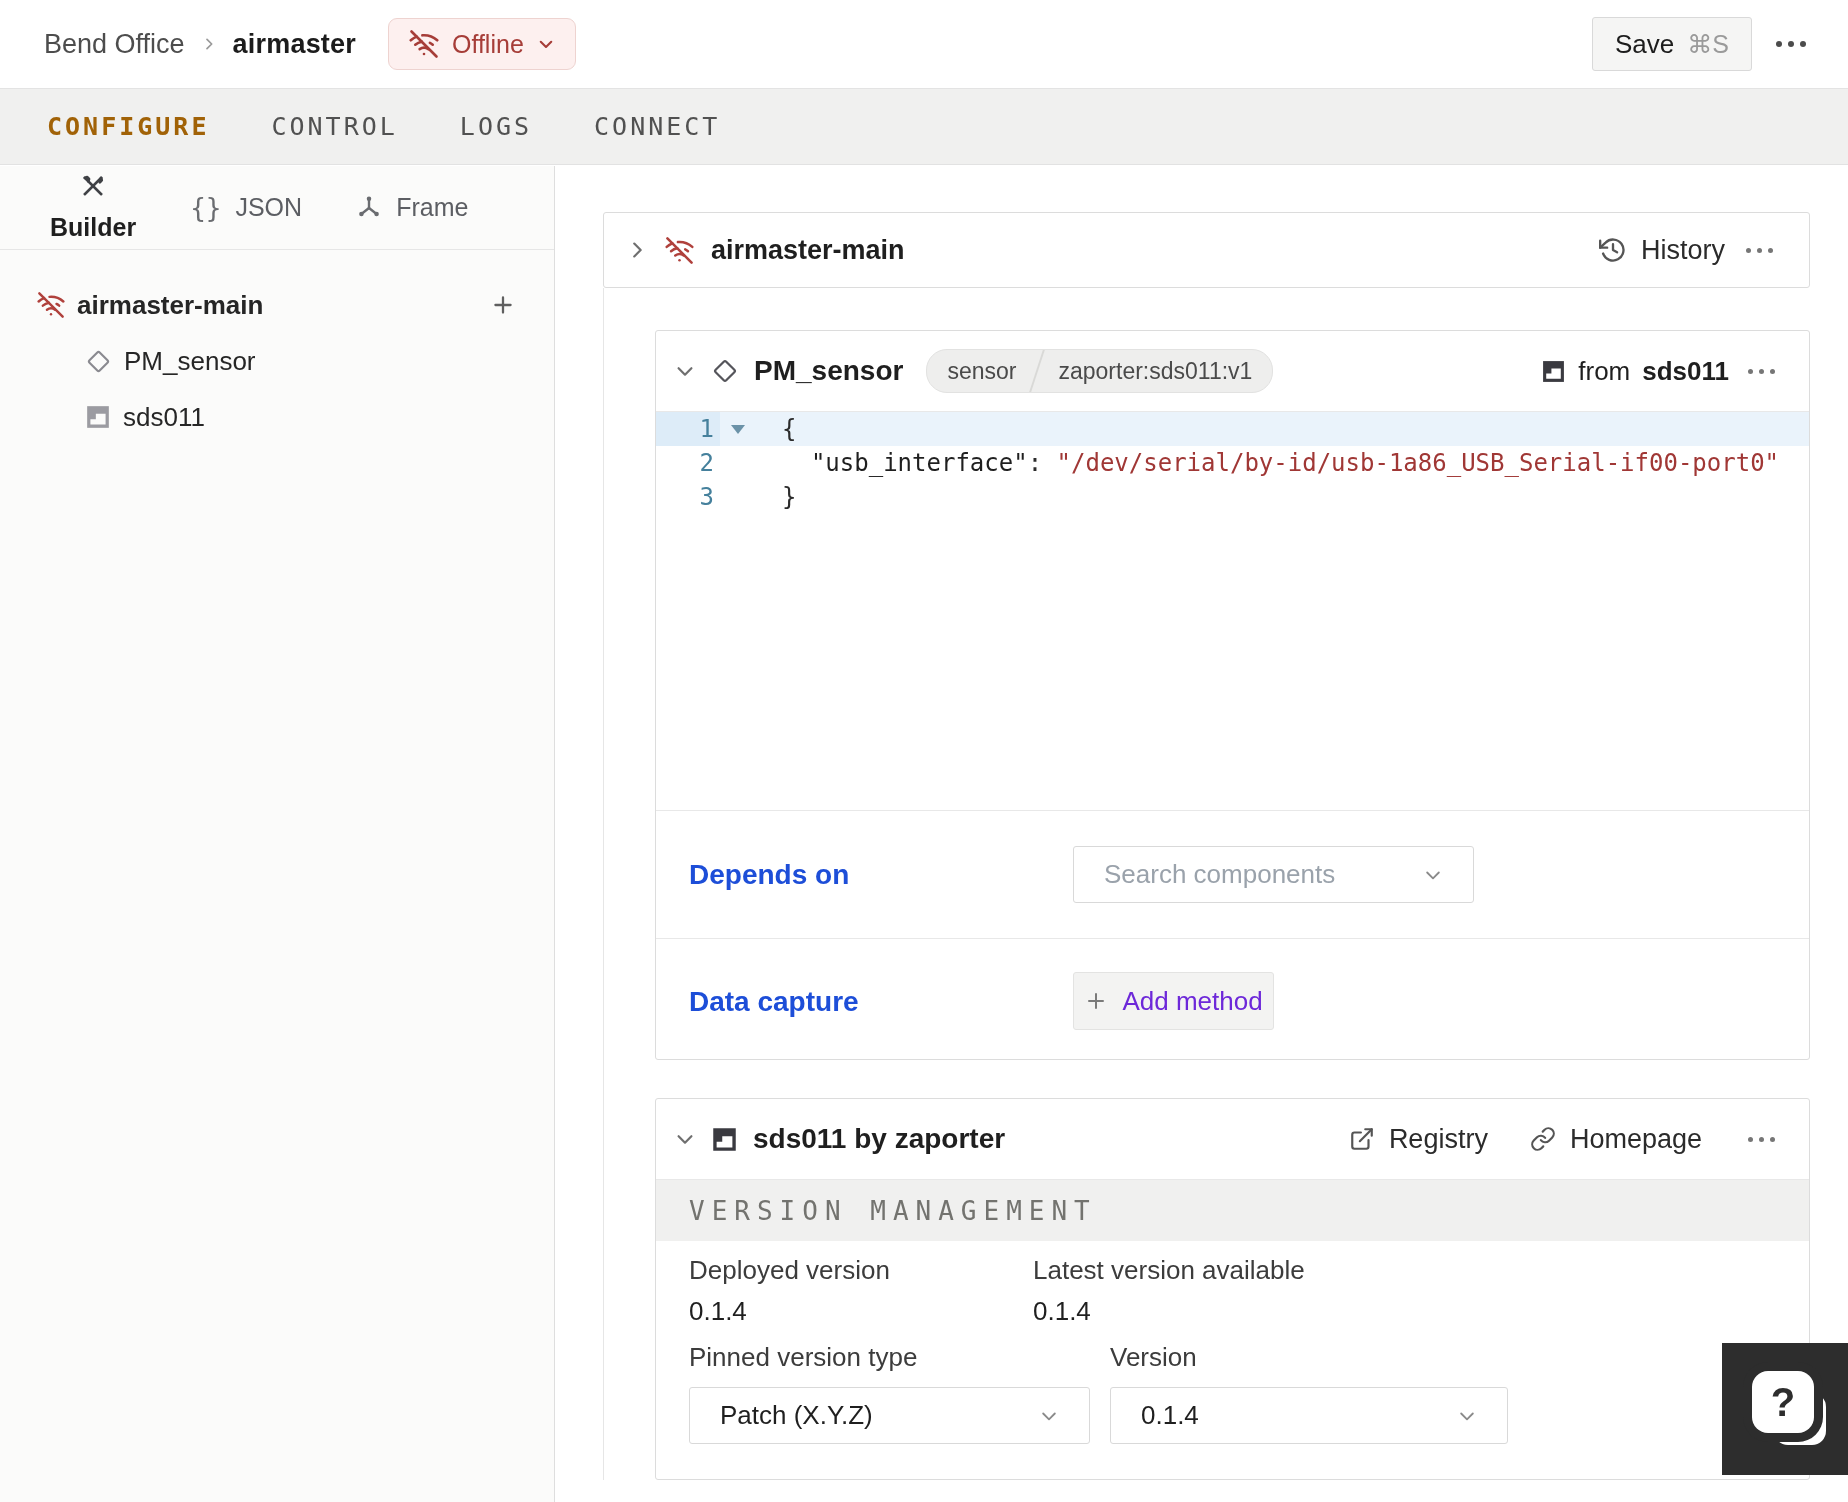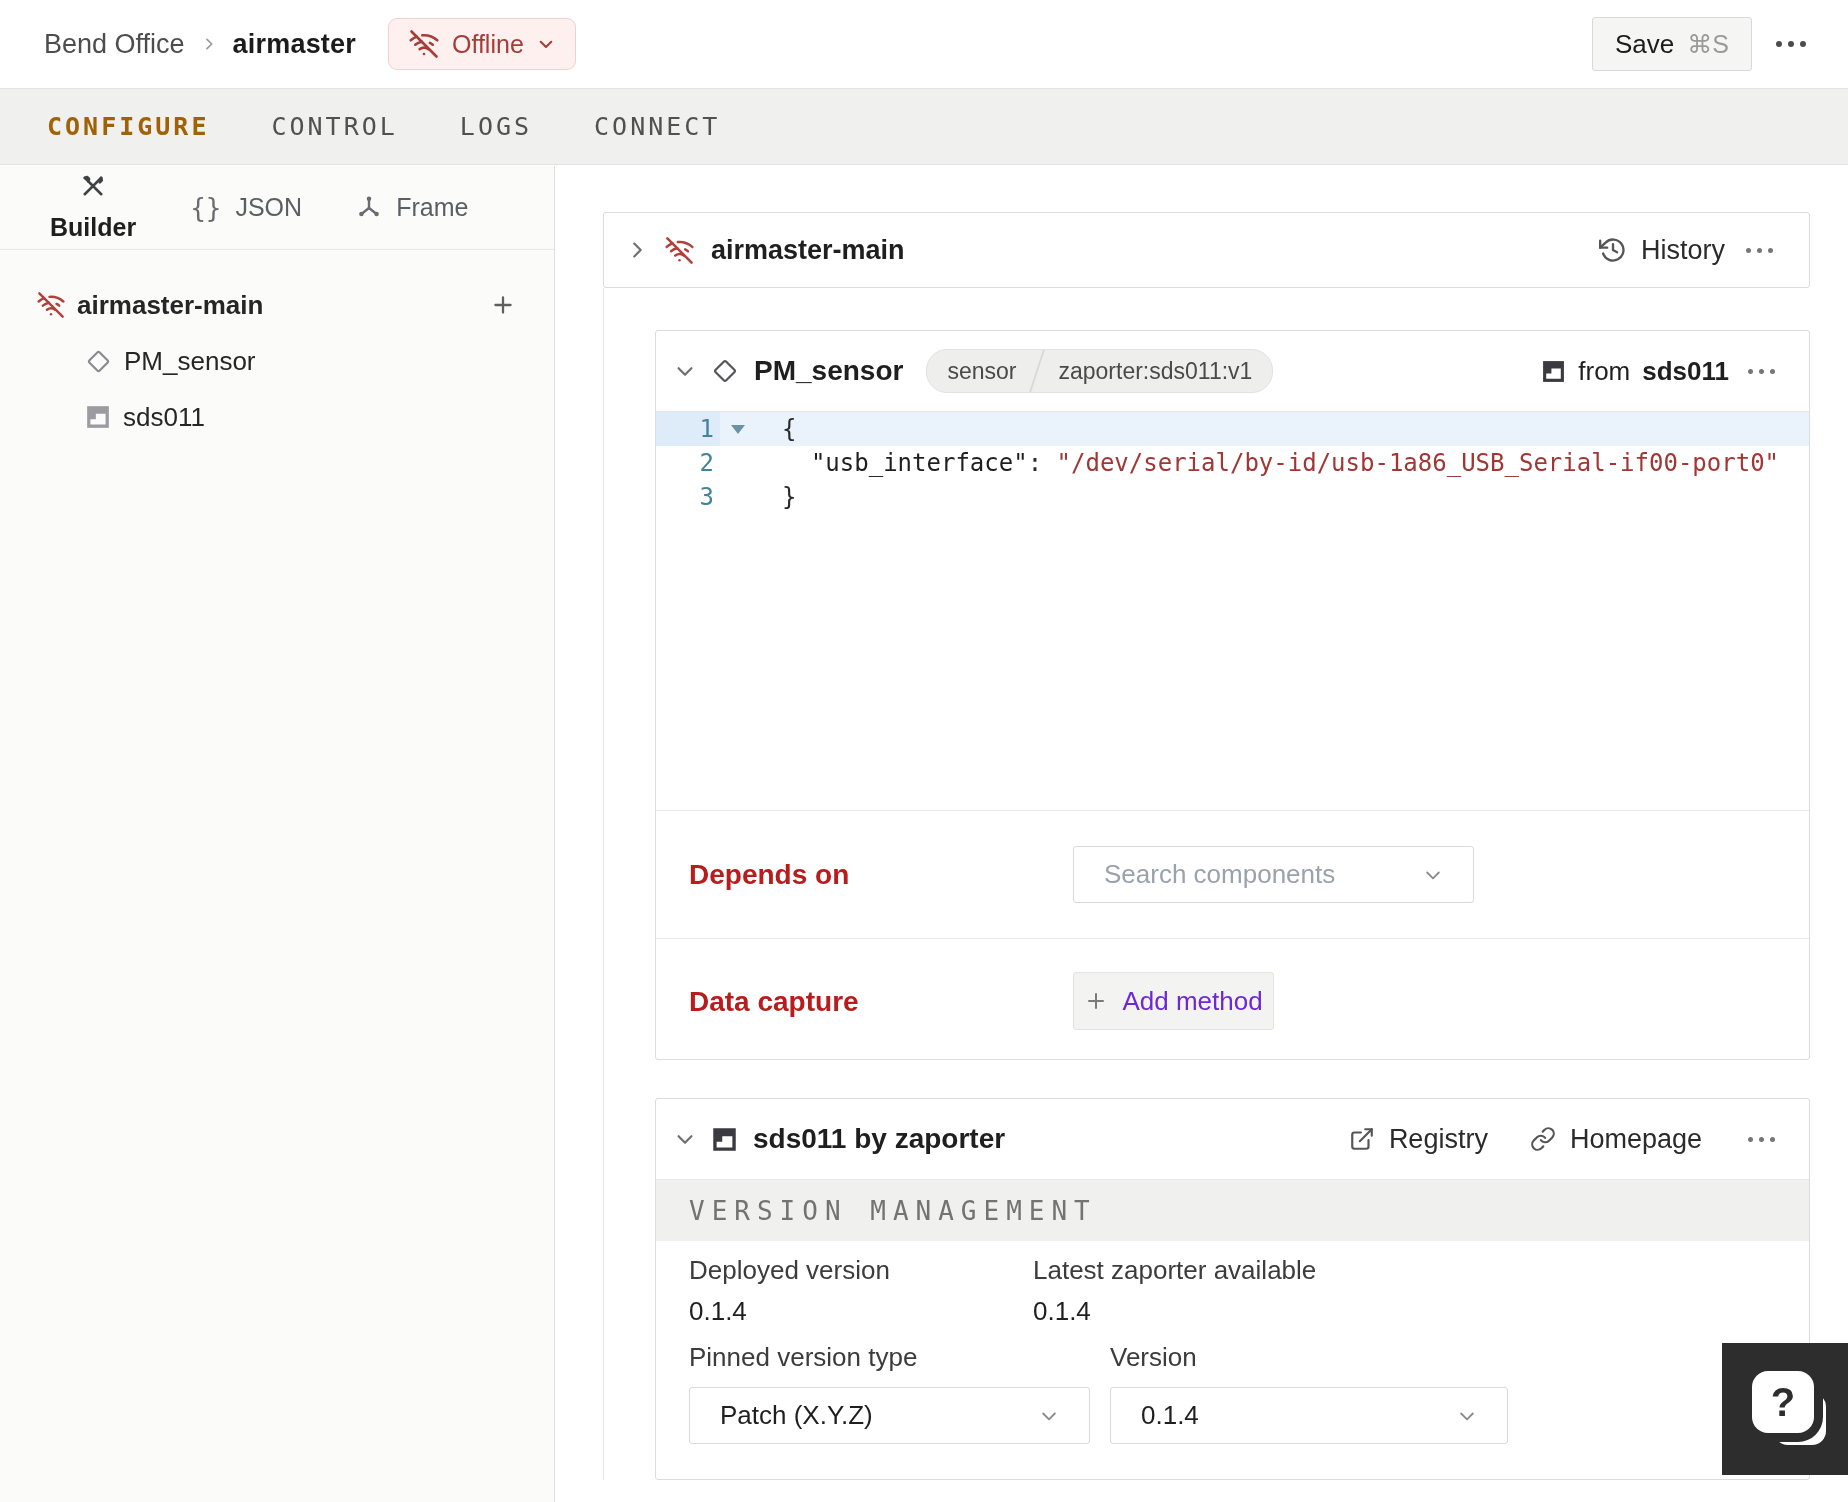--- a/index.html
+++ b/index.html
@@ -82,21 +82,21 @@
   .fold{width:36px;flex:none;display:flex;align-items:center;justify-content:center;}
   .fold-tri{width:0;height:0;border-left:7px solid transparent;border-right:7px solid transparent;border-top:9px solid #6b92a8;}
   .code-content{white-space:pre;color:#2b2b2b;padding-left:26px;}
   .tok-plain{color:#2b2b2b;}
   .tok-key{color:#1f1f1f;}
   .tok-string{color:#a03735;}
 
   .form-row{border-top:1px solid #e8e8e8;position:relative;}
   .row-depends{height:127px;}
   .row-capture{height:125px;}
-  .row-label{position:absolute;left:33px;top:50%;transform:translateY(-50%);font-size:28px;font-weight:700;color:#b91c1c;}
+  .row-label{position:absolute;left:33px;top:50%;transform:translateY(-50%);font-size:28px;font-weight:700;color:#1d4ed8;}
   .select{position:absolute;border:1.5px solid #d9d9d9;border-radius:3px;background:#fff;
     display:flex;align-items:center;padding:0 30px;box-sizing:border-box;font-size:26px;cursor:pointer;}
   .select .chev{margin-left:auto;color:#8a8a8a;}
   .placeholder{color:#9aa2ab;}
   .sel-depends{left:417px;top:35px;width:401px;height:57px;}
   .add-method-btn{position:absolute;left:417px;top:33px;width:201px;height:58px;background:#f3f3f2;
     border:1px solid #e3e3e2;border-radius:3px;display:flex;align-items:center;justify-content:center;
     gap:14px;font-size:26px;color:#6d28d9;cursor:pointer;}
 
   .sds-card{left:100px;top:932px;width:1155px;height:382px;}
@@ -404,21 +404,21 @@
             <span class="dot"></span>
         </button>
       </span>
     </div>
 
     <div class="band">VERSION MANAGEMENT</div>
 
     <div class="sds-content">
       <span class="v-label lbl-deployed">Deployed version</span>
       <span class="v-value val-deployed">0.1.4</span>
-      <span class="v-label lbl-latest">Latest zaporter available</span>
+      <span class="v-label lbl-latest">Latest version available</span>
       <span class="v-value val-latest">0.1.4</span>
 
       <span class="v-label lbl-pinned">Pinned version type</span>
       <span class="v-label lbl-version">Version</span>
 
       <div class="select sel-pinned">
         <span>Patch (X.Y.Z)</span>
         <span class="chev">
           <svg width="20" height="20" viewBox="0 0 24 24" fill="none" stroke="currentColor" stroke-width="2.2" stroke-linecap="round" stroke-linejoin="round">
               <polyline points="5 9 12 16 19 9"></polyline>

